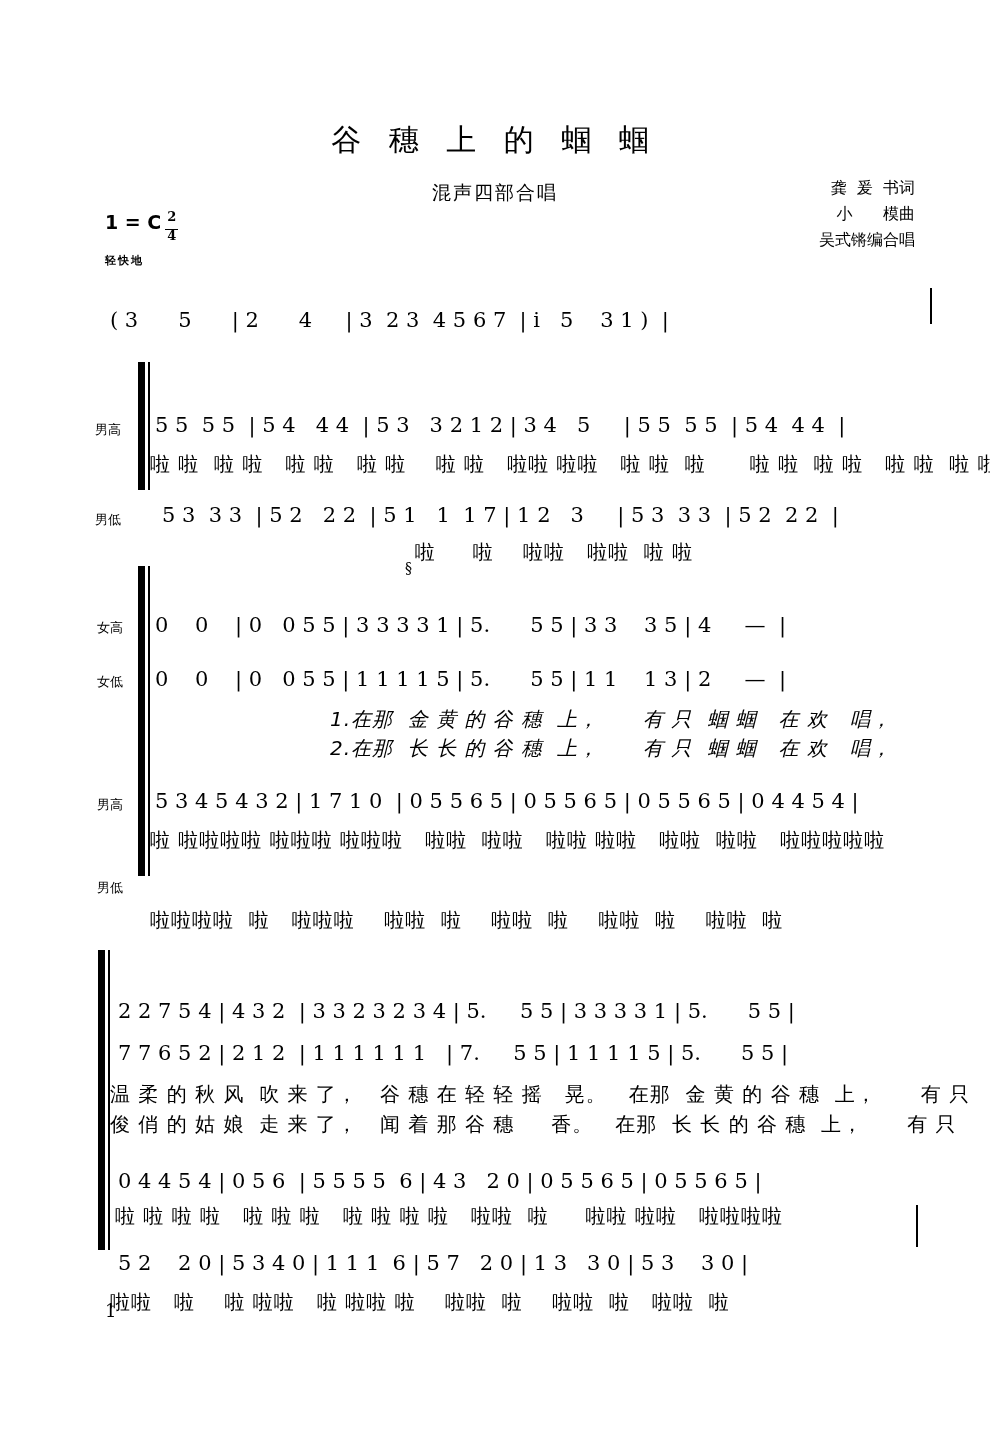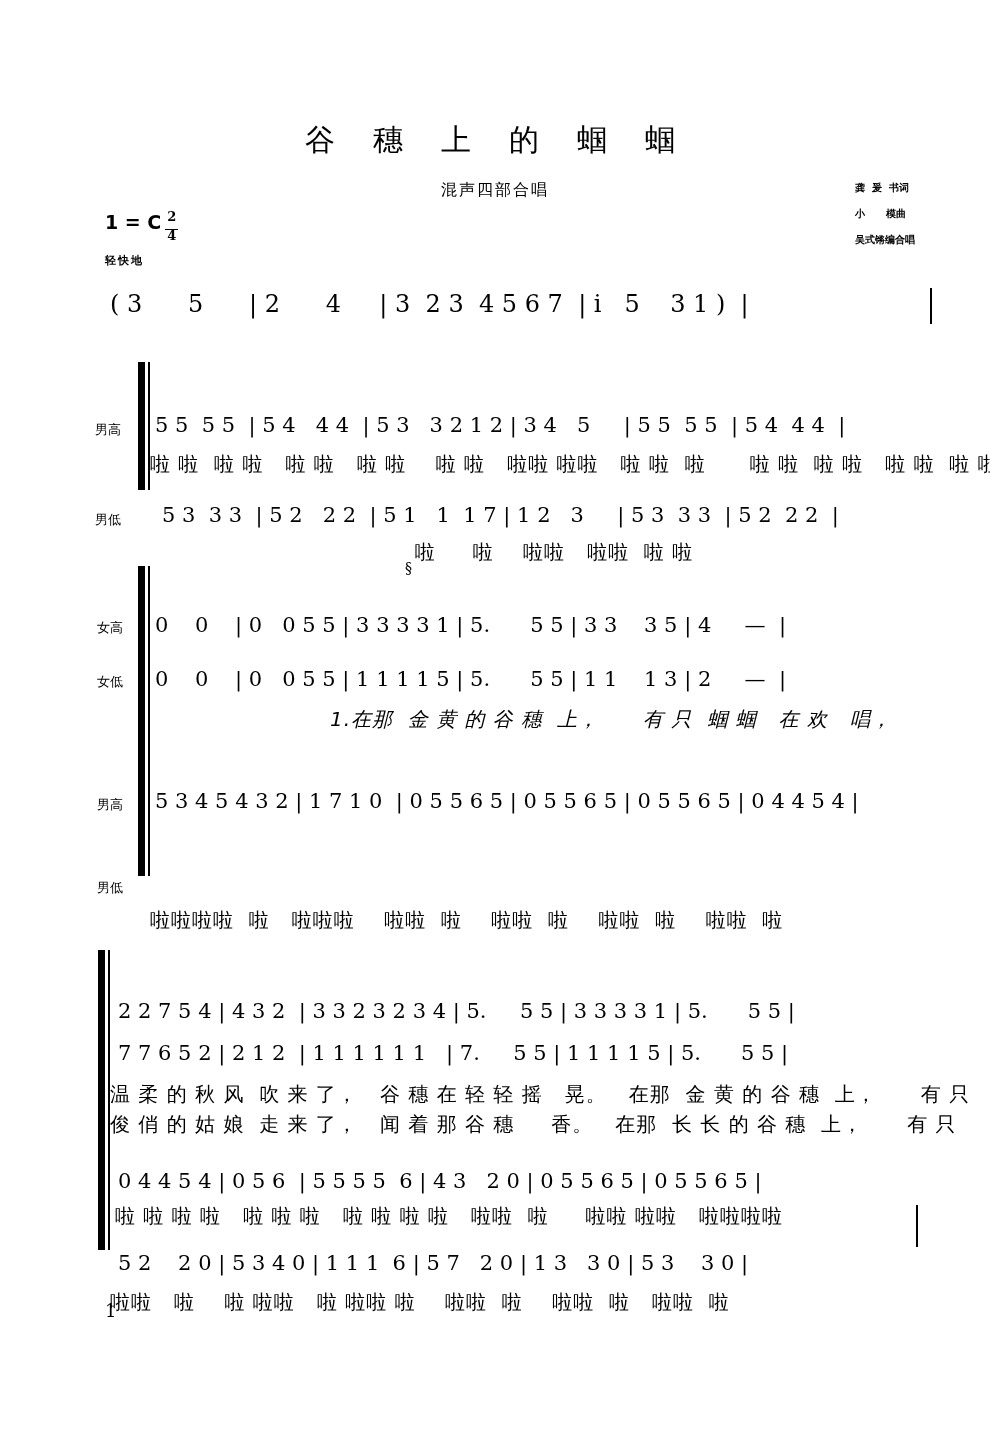--- a/index.html
+++ b/index.html
@@ -22,38 +22,38 @@
   }
   
   .title {
     position: absolute;
     top: 120px;
     left: 0;
     width: 990px;
     text-align: center;
     font-size: 30px;
     letter-spacing: 10px;
-    font-family: Liberation Mono, monospace;
+    font-family: Liberation Serif, serif;
   }
   .subtitle {
     position: absolute;
     top: 180px;
     left: 0;
     width: 990px;
     text-align: center;
-    font-size: 16px;
+    font-size: 19px;
     letter-spacing: 2px;
   }
   .credits {
     position: absolute;
     top: 175px;
     right: 75px;
-    font-size: 10px;
+    font-size: 16px;
     line-height: 26px;
-    font-weight: bold;
+    text-align: right;
   }
   .credits div { white-space: pre; }
   .keysig {
     position: absolute;
     top: 205px;
     left: 105px;
     font-size: 19px;
     font-weight: bold;
   }
   .keysig .frac {
@@ -106,24 +106,24 @@
   .brace.thin { width: 1.5px; }
   .pagenum {
     position: absolute;
     left: 105px;
     top: 1300px;
     font-size: 18px;
     font-family: "DejaVu Serif", "Liberation Serif", serif;
   }
   .intro {
     position: absolute;
-    top: 290px;
+    top: 308px;
     left: 110px;
     font-family: "DejaVu Serif", "Liberation Serif", serif;
-    font-size: 24px;
+    font-size: 21px;
     white-space: pre;
     text-align: right;
   }
   .seg {
     position: absolute;
     font-family: "DejaVu Serif", "Liberation Serif", serif;
     font-size: 14px;
   }
 </style>
 </head>
@@ -163,23 +163,25 @@
 
   <div class="seg" style="left:405px; top:560px;">§</div>
 
   <div class="abs voice" style="left:97px; top:578px;">女高</div>
   <div class="abs num" style="left:155px; top:572px;">0    0    | 0   0 5 5 | 3 3 3 3 1 | 5.      5 5 | 3 3    3 5 | 4     —  |</div>
 
   <div class="abs voice" style="left:97px; top:632px;">女低</div>
   <div class="abs num" style="left:155px; top:626px;text-align:right;">0    0    | 0   0 5 5 | 1 1 1 1 5 | 5.      5 5 | 1 1    1 3 | 2     —  |</div>
 
   <div class="abs lyr" style="left:330px; top:665px; font-style:italic;">1.在那  金 黄 的 谷 穗  上，      有 只  蝈 蝈   在 欢   唱，</div>
+  <div class="abs lyr" style="left:330px; top:694px; font-style:italic;">2.在那  长 长 的 谷 穗  上，      有 只  蝈 蝈   在 欢   唱，</div>
 
   <div class="abs voice" style="left:97px; top:755px;">男高</div>
   <div class="abs num" style="left:155px; top:748px;">5 3 4 5 4 3 2 | 1 7 1 0  | 0 5 5 6 5 | 0 5 5 6 5 | 0 5 5 6 5 | 0 4 4 5 4 |</div>
+  <div class="abs lyr" style="left:150px; top:786px;">啦 啦啦啦啦 啦啦啦 啦啦啦   啦啦  啦啦   啦啦 啦啦   啦啦  啦啦   啦啦啦啦啦</div>
 
   <div class="abs voice" style="left:97px; top:838px;">男低</div>
   <div class="abs lyr" style="left:150px; top:866px;">啦啦啦啦  啦   啦啦啦    啦啦  啦    啦啦  啦    啦啦  啦    啦啦  啦</div>
 
   <div class="brace" style="left:98px; top:950px; height:300px;"></div>
   <div class="brace thin" style="left:108px; top:950px; height:300px;"></div>
 
   <div class="abs num" style="left:118px; top:958px;">2 2 7 5 4 | 4 3 2  | 3 3 2 3 2 3 4 | 5.     5 5 | 3 3 3 3 1 | 5.      5 5 |</div>
   <div class="abs num" style="left:118px; top:1000px;">7 7 6 5 2 | 2 1 2  | 1 1 1 1 1 1   | 7.     5 5 | 1 1 1 1 5 | 5.      5 5 |</div>
 

